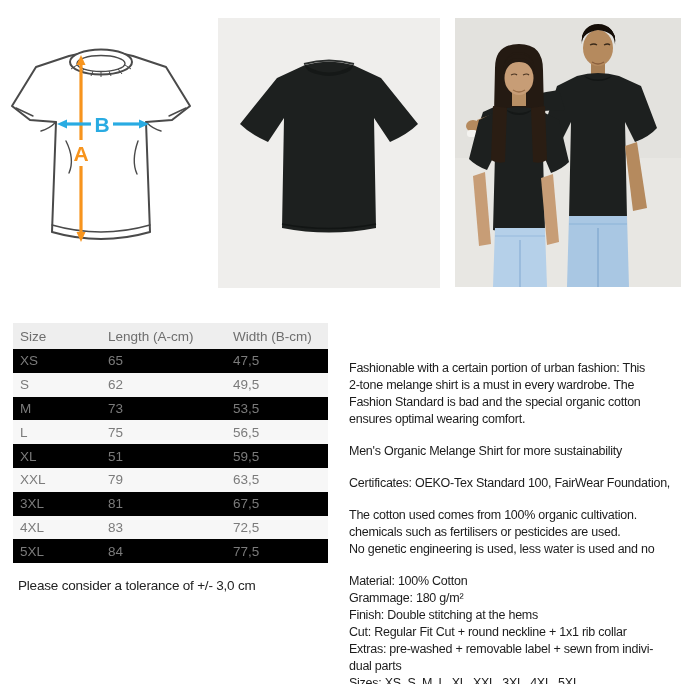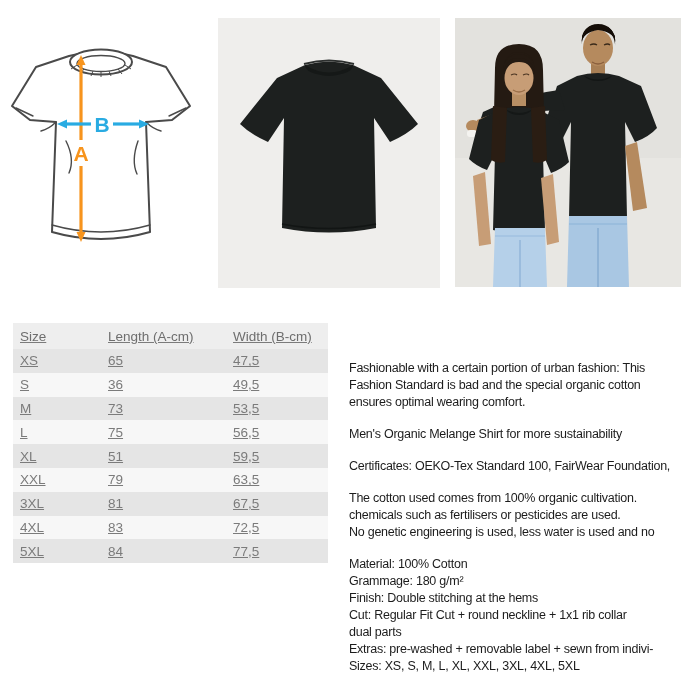--- a/index.html
+++ b/index.html
@@ -16,31 +16,31 @@
   .gallery-item{position:absolute;}
   #diagram-wrap{left:6px;top:46px;width:196px;height:210px;}
   #product-wrap{left:218px;top:18px;width:222px;height:270px;background:#efeeec;}
   #models-wrap{left:455px;top:18px;width:226px;height:269px;background:#e3e2de;}
   .gallery-item svg{display:block;width:100%;height:100%;}
 
   
   .size-table{
     position:absolute;left:13px;top:323px;width:315px;
     border-collapse:collapse;table-layout:fixed;
-    font-size:13.5px;color:#7b7b7b;text-decoration:underline;
+    font-size:13.5px;color:#7b7b7b;
   }
   .size-table col.c1{width:88px;}
   .size-table col.c2{width:125px;}
   .size-table col.c3{width:102px;}
   .size-table th{
     background:#eeeeee;color:#6e6e6e;font-weight:normal;
     text-align:left;height:26px;padding:0 0 0 7px;
   }
   .size-table td{height:23.8px;padding:0 0 0 7px;}
-  .size-table tr.odd td{background:#e5e5e5;}
+  .size-table tr.odd td{background:#000000;}
   .size-table tr.even td{background:#f7f7f7;}
 
   .tolerance-note{
     position:absolute;left:18px;top:578px;
     font-size:13.5px;color:#222222;letter-spacing:-0.2px;
   }
 
   
   .description{
     position:absolute;left:349px;top:321px;width:330px;
@@ -184,21 +184,21 @@
       </tr>
     </thead>
     <tbody>
         <tr class="odd">
           <td>XS</td>
           <td>65</td>
           <td>47,5</td>
         </tr>
         <tr class="even">
           <td>S</td>
-          <td>36</td>
+          <td>62</td>
           <td>49,5</td>
         </tr>
         <tr class="odd">
           <td>M</td>
           <td>73</td>
           <td>53,5</td>
         </tr>
         <tr class="even">
           <td>L</td>
           <td>75</td>
@@ -225,42 +225,44 @@
           <td>72,5</td>
         </tr>
         <tr class="odd">
           <td>5XL</td>
           <td>84</td>
           <td>77,5</td>
         </tr>
       </tbody>
   </table>
 
+  <div class="tolerance-note">Please consider a tolerance of +/- 3,0 cm</div>
 
   <div class="description">
       <div class="para">
         <div>Fashionable with a certain portion of urban fashion: This</div>
+        <div>2-tone melange shirt is a must in every wardrobe. The</div>
         <div>Fashion Standard is bad and the special organic cotton</div>
         <div>ensures optimal wearing comfort.</div>
       </div>
       <div class="para">
         <div>Men's Organic Melange Shirt for more sustainability</div>
       </div>
       <div class="para">
         <div>Certificates: OEKO-Tex Standard 100, FairWear Foundation,</div>
       </div>
       <div class="para">
         <div>The cotton used comes from 100% organic cultivation.</div>
         <div>chemicals such as fertilisers or pesticides are used.</div>
         <div>No genetic engineering is used, less water is used and no</div>
       </div>
       <div class="para">
         <div>Material: 100% Cotton</div>
         <div>Grammage: 180 g/m²</div>
         <div>Finish: Double stitching at the hems</div>
         <div>Cut: Regular Fit Cut + round neckline + 1x1 rib collar</div>
+        <div>Extras: pre-washed + removable label + sewn from indivi-</div>
         <div>dual parts</div>
-        <div>Extras: pre-washed + removable label + sewn from indivi-</div>
         <div>Sizes: XS, S, M, L, XL, XXL, 3XL, 4XL, 5XL</div>
       </div>
     </div>
 
 </div>
 
 </body></html>

